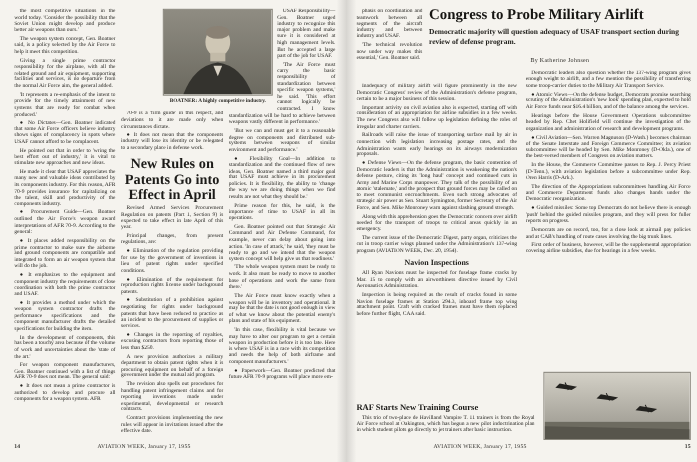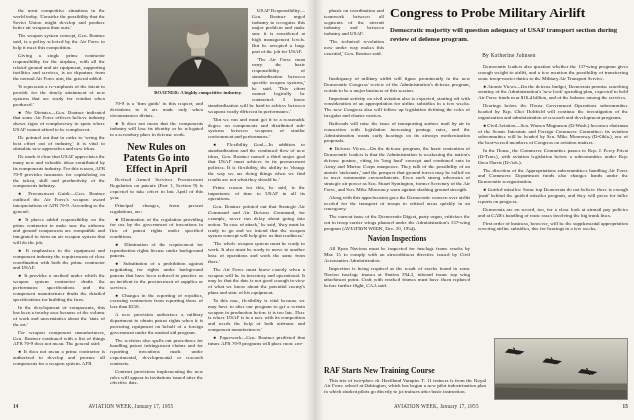--- a/index.html
+++ b/index.html
@@ -26,21 +26,21 @@
   .col3{left:208px;top:8px;width:97px;height:388px;}
   .photo-spacer{float:left;width:44px;height:94px;}
   .photo-fig{position:absolute;left:148px;top:8px;width:100px;height:79px;margin:0;padding:0;
     border:0.5px solid #8b887e;box-sizing:border-box;overflow:hidden;}
   .photo-fig svg{display:block;width:100%;height:100%;}
   .photo-caption{
     position:absolute;left:134px;top:90px;width:128px;
     font-size:4.8px;line-height:1.15;text-align:center;font-weight:bold;color:#2a2925;
   }
   .patents-title{
-    margin:4px 2px 3px 2px;font-size:10px;line-height:1.08;font-weight:bold;
+    margin:4px 2px 3px 2px;font-size:13px;line-height:1.08;font-weight:bold;
     text-align:center;color:#1c1b18;
   }
   .footer{
     position:absolute;top:403px;display:flex;align-items:baseline;
     font-size:5.2px;color:#33322e;letter-spacing:.2px;
   }
   .footer-left{left:13px;width:292px;}
   .footer-left .mag{margin-left:70px;}
   .footer-right{left:6px;width:304px;}
   .footer-right .mag{margin-left:70px;}

